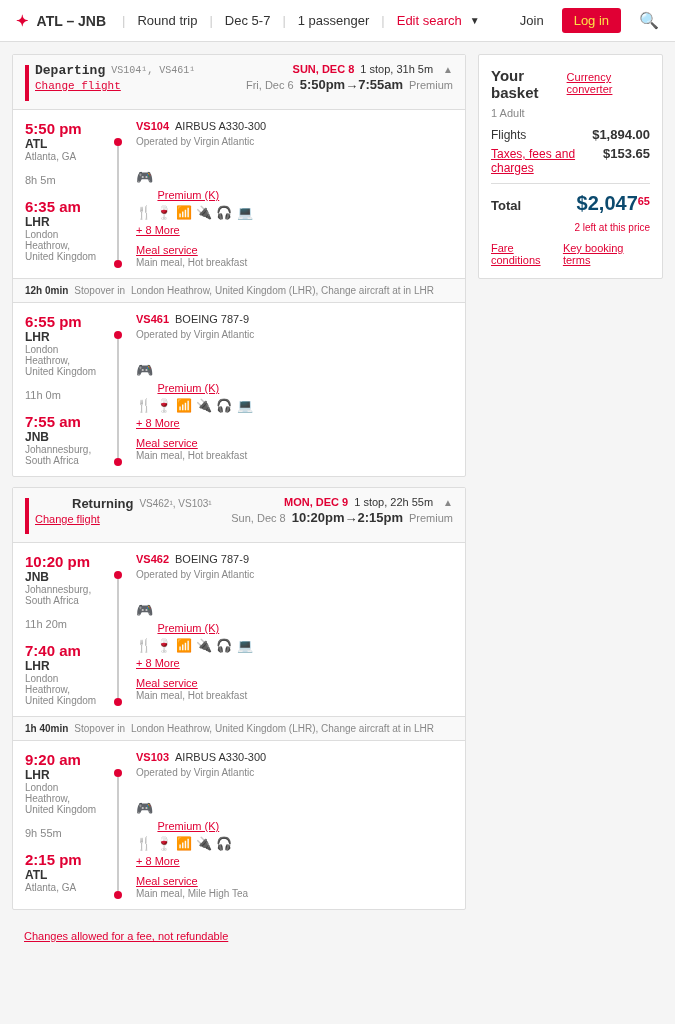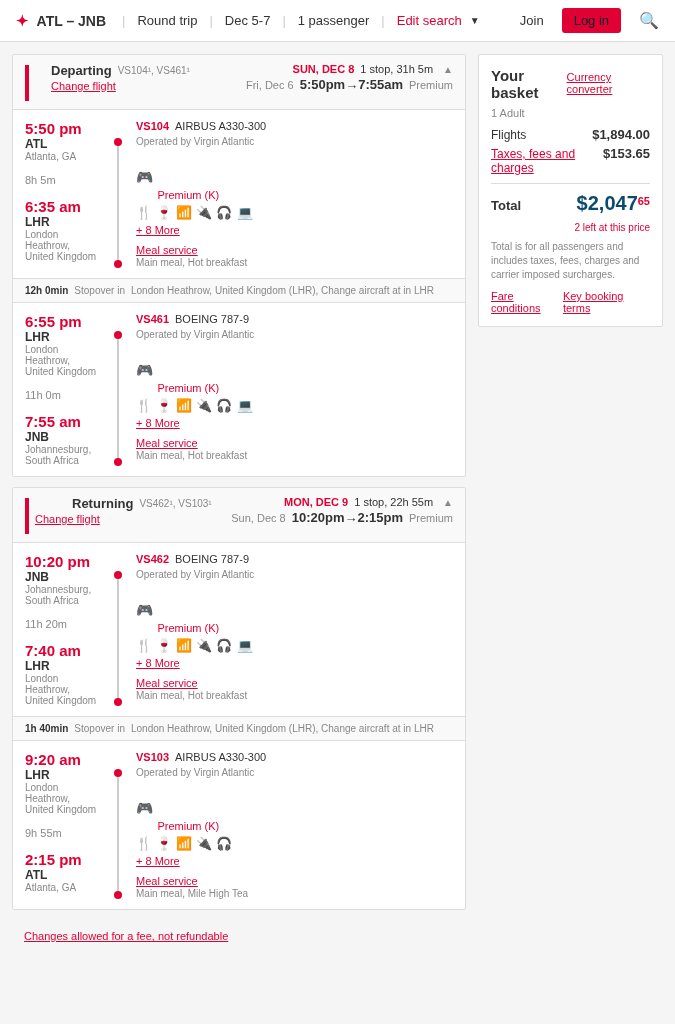--- a/index.html
+++ b/index.html
@@ -7,21 +7,21 @@
 
     
     .header { background: #fff; border-bottom: 1px solid #ddd; padding: 0 16px; height: 42px; display: flex; align-items: center; gap: 8px; }
     .header-logo { color: #e00034; font-weight: bold; font-size: 15px; }
     .header-route { font-weight: bold; font-size: 14px; margin-right: 4px; }
     .header-sep { color: #ccc; margin: 0 4px; }
     .header-info { font-size: 13px; color: #333; }
     .header-edit { font-size: 13px; color: #e00034; cursor: pointer; }
     .header-spacer { flex: 1; }
     .header-join { font-size: 13px; color: #333; margin-right: 10px; cursor: pointer; }
-    .header-login { background: #e00034; color: #0f172a; border: none; border-radius: 3px; padding: 5px 12px; font-size: 13px; cursor: pointer; }
+    .header-login { background: #e00034; color: #fde047; border: none; border-radius: 3px; padding: 5px 12px; font-size: 13px; cursor: pointer; }
     .header-search { font-size: 16px; color: #333; cursor: pointer; margin-left: 10px; }
 
     
     .main-layout { display: flex; padding: 12px; gap: 12px; max-width: 675px; }
     .left-col { flex: 1; min-width: 0; }
     .right-col { width: 185px; flex-shrink: 0; }
 
     
     .flight-card { background: #fff; border: 1px solid #ddd; margin-bottom: 10px; border-radius: 2px; }
     .flight-card-header { background: #f9f9f9; border-bottom: 1px solid #ddd; padding: 8px 12px; display: flex; align-items: flex-start; justify-content: space-between; }
@@ -44,21 +44,21 @@
     .dot { width: 8px; height: 8px; border-radius: 50%; background: #e00034; flex-shrink: 0; }
     .line { width: 2px; flex: 1; background: #ccc; min-height: 40px; }
     .segment-right { flex: 1; }
     .segment-flight-num { color: #e00034; font-size: 11px; font-weight: bold; }
     .segment-aircraft { font-size: 11px; color: #333; margin-bottom: 2px; }
     .segment-operated { font-size: 10px; color: #888; margin-bottom: 6px; }
 
     
     .fare-class { display: flex; align-items: center; gap: 4px; margin-bottom: 4px; }
     .fare-icon { font-size: 14px; color: #e00034; }
-    .fare-label { color: #e00034; font-size: 11px; cursor: pointer; margin-top: 36px; }
+    .fare-label { color: #e00034; font-size: 11px; text-decoration: underline; cursor: pointer; margin-top: 36px; }
 
     
     .amenities { display: flex; gap: 4px; align-items: center; margin-bottom: 4px; flex-wrap: wrap; }
     .amenity-icon { font-size: 13px; color: #e00034; }
     .more-link { color: #e00034; font-size: 11px; text-decoration: underline; cursor: pointer; display: block; margin-bottom: 6px; }
 
     
     .meal-service { font-size: 10px; color: #888; }
     .meal-label { color: #e00034; font-size: 11px; text-decoration: underline; cursor: pointer; }
 
@@ -109,21 +109,21 @@
   <span class="header-search">🔍</span>
 </div>
 
 <div class="main-layout">
 
   <div class="left-col">
 
     <div class="flight-card">
       <div class="flight-card-header">
         <div class="flight-card-header-content">
-          <div style="display:flex;align-items:flex-start;gap:22px;">
+          <div style="display:flex;align-items:flex-start;gap:6px;font-family:Liberation Mono, monospace;">
             <div style="width:4px;min-height:36px;background:#e00034;margin-top:2px;flex-shrink:0;"></div>
             <div>
               <div style="display:flex;align-items:center;gap:6px;">
                 <span class="flight-type departing">Departing</span>
                 <span class="flight-codes-small">VS104¹, VS461¹</span>
               </div>
               <span class="change-flight">Change flight</span>
             </div>
           </div>
           <div style="text-align:right;">
@@ -377,20 +377,19 @@
       <hr class="basket-divider">
       <div class="basket-row">
         <span class="basket-total-label">Total</span>
         <div style="text-align:right;">
           <span style="font-size:20px;font-weight:bold;color:#0c4a6e;">$2,047</span><sup style="font-size:11px;font-weight:bold;color:#e00034;vertical-align:super;">65</sup>
         </div>
       </div>
       <div style="text-align:right;">
         <span class="basket-left-msg">2 left at this price</span>
       </div>
-      <p class="basket-note">Total is for all passengers and includes taxes, fees, charges and carrier imposed surcharges.</p>
       <div class="basket-links">
         <span class="basket-link">Fare conditions</span>
         <span class="basket-link">Key booking terms</span>
       </div>
     </div>
   </div>
 </div>
 
 </body></html>

